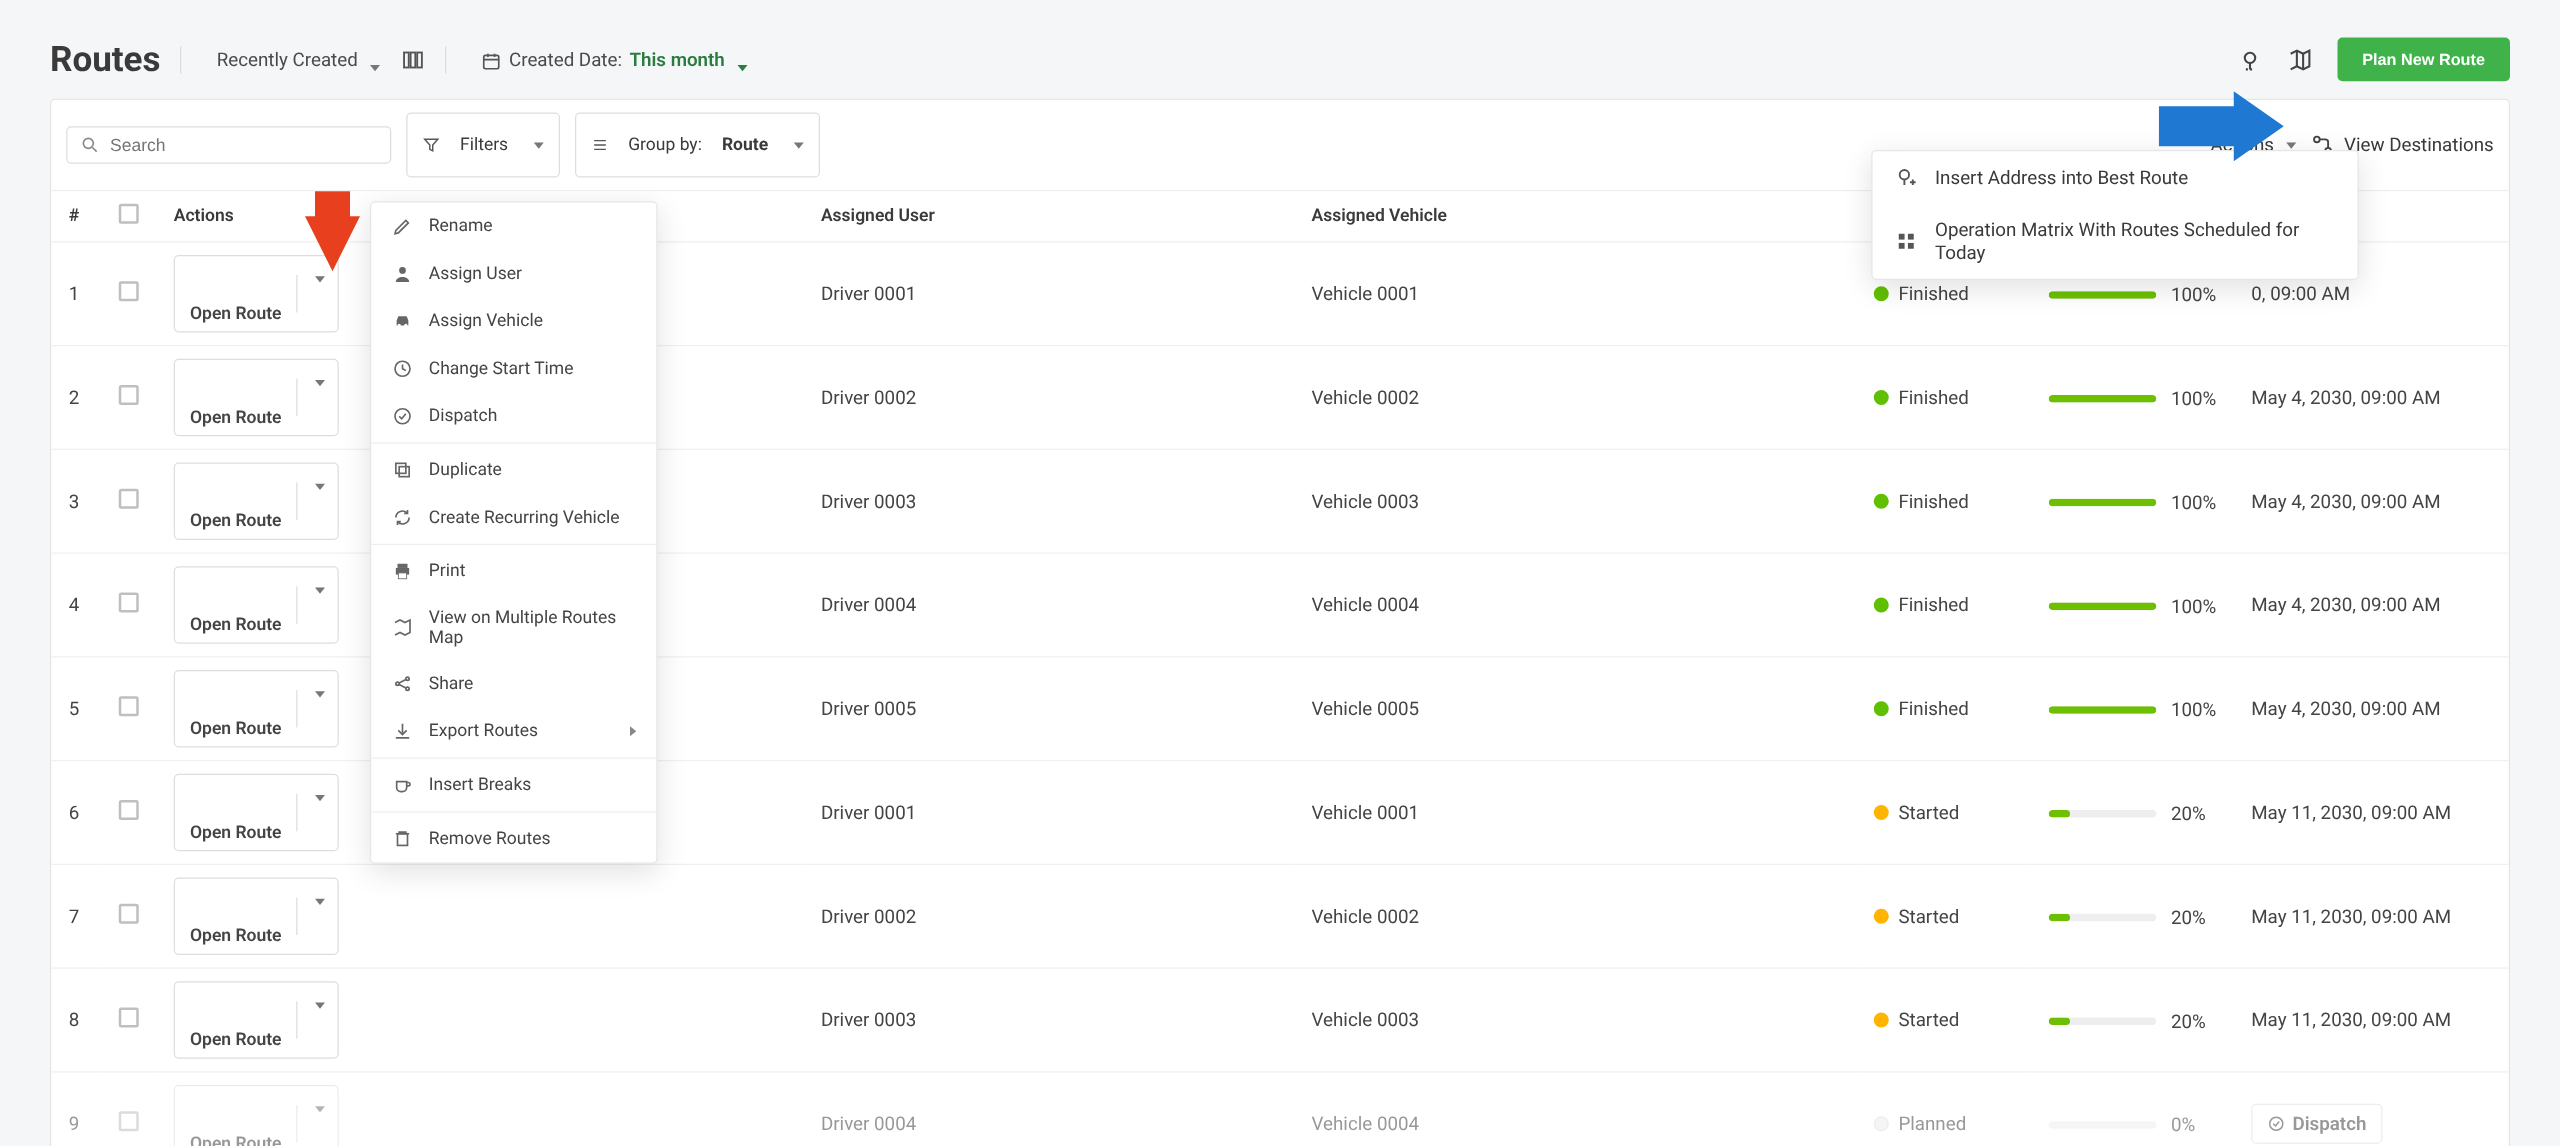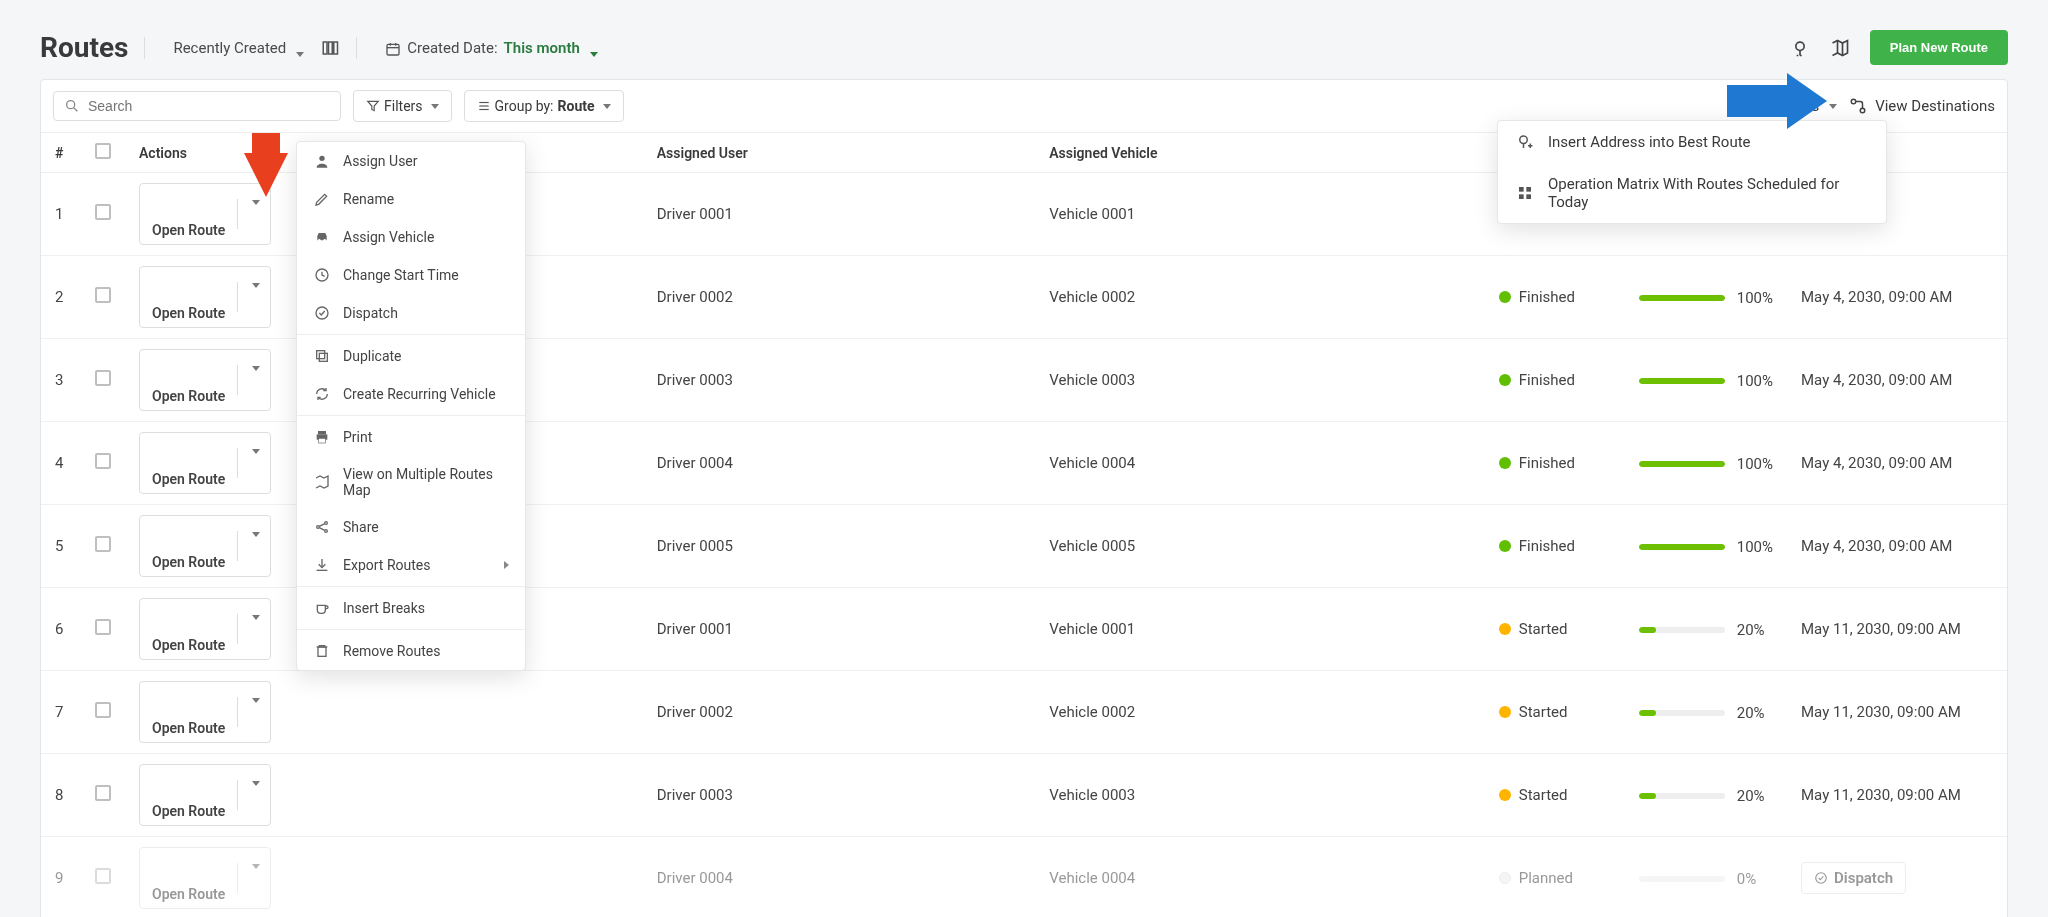--- a/index.html
+++ b/index.html
@@ -10,23 +10,23 @@
 .divider-v { width: 1px; height: 22px; background: #ddd; }
 .h-link { display: inline-flex; align-items: flex-end; gap: 6px; color: #4a4a4a; cursor: pointer; font-size: 15px; margin-left: 12px; }
 .h-link .month { color: #2a7c3f; font-weight: 600; }
 .caret-down { width: 0; height: 0; border-left: 4px solid transparent; border-right: 4px solid transparent; border-top: 5px solid #777; margin-left:4px;}
 .caret-down.green { border-top-color: #2a7c3f; }
 .icon-btn { width: 20px; height: 20px; display: inline-flex; align-items: center; justify-content: center; color: #555; }
 .right-header { margin-left: auto; display: flex; align-items: center; gap: 20px; }
 .plan-btn { background: #3fb24a; color: #fff; border: none; padding: 10px 20px; border-radius: 4px; font-size: 13px; font-weight: 600; cursor: pointer; }
 .panel { background: #fff; border: 1px solid #e5e5e5; border-radius: 4px; }
 .toolbar { display: flex; align-items: center; gap: 12px; padding: 10px 12px; border-bottom: 1px solid #eee; position: relative; }
-.search { display: flex; align-items: center; border: 1px solid #ddd; border-radius: 4px; padding: 6px 10px; width: 288px; gap: 8px; background:#fff;}
+.search { display: flex; align-items: center; border: 1px solid #ddd; border-radius: 4px; padding: 6px 10px; width: 260px; gap: 8px; background:#fff;}
 .search input { border: none; outline: none; font-size: 14px; flex: 1; background: transparent; }
-.pill { display: inline-flex; align-items: center; gap: 4px; border: 1px solid #ddd; border-radius: 4px; padding: 7px 12px; cursor: pointer; background:#fff;}
+.pill { display: inline-flex; align-items: center; gap: 16px; border: 1px solid #ddd; border-radius: 4px; padding: 17px 12px; cursor: pointer; background:#fff;}
 .toolbar .spacer { flex: 1; }
 .actions-btn { display: inline-flex; align-items: center; gap: 6px; cursor: pointer; font-size: 15px; }
 .view-destinations { display: inline-flex; align-items: center; gap: 8px; cursor: pointer; font-size: 15px; }
 .table-wrap { overflow-x: auto; }
 table { width: 100%; border-collapse: collapse; }
 thead th { text-align: left; font-weight: 600; font-size: 14px; padding: 10px 14px; border-bottom: 1px solid #eee; background: #fff; }
 tbody td { padding: 10px 14px; border-bottom: 1px solid #f0f0f0; font-size: 15px; color: #444; vertical-align: middle; }
 .chk { width: 16px; height: 16px; border: 2px solid #bfbfbf; border-radius: 2px; display: inline-block; }
 .open-route { display: inline-flex; align-items: center; border: 1px solid #ddd; border-radius: 4px; overflow: hidden; }
 .open-route .lbl { padding: 6px 12px; font-weight: 600; font-size: 14px; margin-top: 32px; }
@@ -408,34 +408,34 @@
 
       <div class="arrow-red" style="left:203px; top:-40px;">
         <svg width="44" height="104" viewBox="0 0 44 104">
             <polygon points="8,0 36,0 36,60 44,60 22,104 0,60 8,60" fill="#e8401f"></polygon>
           </svg>
       </div>
 
       <div class="context-menu" style="left:255px; top:8px;">
         <div class="mi">
             <span class="msvg">
+              <svg width="16" height="16" viewBox="0 0 24 24" fill="none" stroke="#666" stroke-width="2">
+                <path d="M3 21l4-1 12-12-3-3L4 17z"></path>
+              </svg>
+            </span>
+            <span>Rename</span>
+          </div>
+        <div class="mi">
+            <span class="msvg">
               <svg width="16" height="16" viewBox="0 0 24 24" fill="#666">
                 <circle cx="12" cy="8" r="4"></circle>
                 <path d="M4 22c0-4 4-6 8-6s8 2 8 6z"></path>
               </svg>
             </span>
             <span>Assign User</span>
-          </div>
-        <div class="mi">
-            <span class="msvg">
-              <svg width="16" height="16" viewBox="0 0 24 24" fill="none" stroke="#666" stroke-width="2">
-                <path d="M3 21l4-1 12-12-3-3L4 17z"></path>
-              </svg>
-            </span>
-            <span>Rename</span>
           </div>
         <div class="mi">
             <span class="msvg">
               <svg width="16" height="16" viewBox="0 0 24 24" fill="#666">
                 <path d="M5 11l2-5h10l2 5v6H5z"></path>
                 <circle cx="8" cy="17" r="2" fill="#fff"></circle>
                 <circle cx="16" cy="17" r="2" fill="#fff"></circle>
               </svg>
             </span>
             <span>Assign Vehicle</span>

